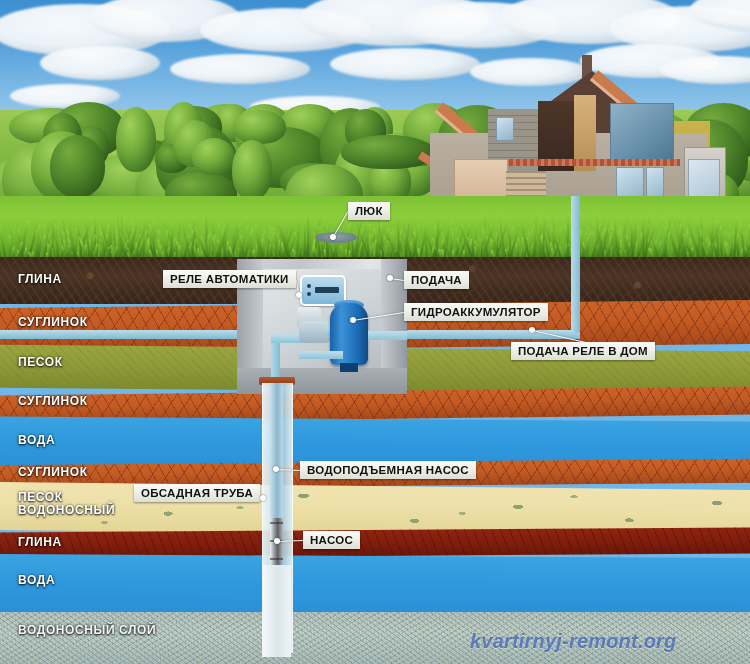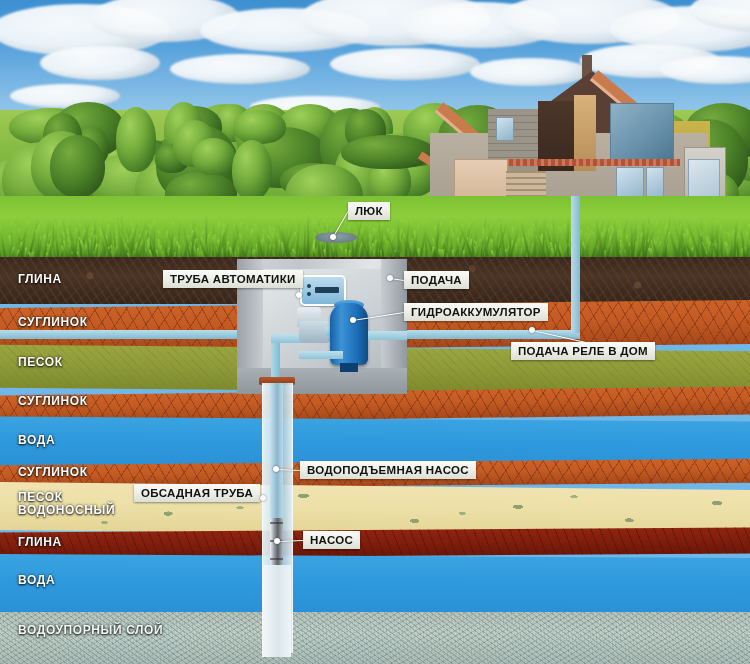--- a/index.html
+++ b/index.html
@@ -1171,21 +1171,21 @@
   <div class="supply-h"></div>
   <div class="supply-v"></div>
 
   <div style="position:absolute;left:315px;top:232px;width:42px;height:11px;border-radius:50%;
               background:radial-gradient(ellipse at 50% 40%,#8fa2a8,#5d7078);z-index:7;"></div>
 
   <div id="callouts">
       <div class="callout" style="left: 348px; top: 202px;">ЛЮК</div>
       <div class="leader" style="left: 348px; top: 211px; width: 30.0167px; transform: rotate(119.982deg);"></div>
       <div class="leader-dot" style="left: 330px; top: 234px;"></div>
-      <div class="callout" style="left: 163px; top: 270px;">ТРУБА АВТОМАТИКИ</div>
+      <div class="callout" style="left: 163px; top: 270px;">РЕЛЕ АВТОМАТИКИ</div>
       <div class="leader" style="left: 296px; top: 279px; width: 16.2788px; transform: rotate(79.3803deg);"></div>
       <div class="leader-dot" style="left: 296px; top: 292px;"></div>
       <div class="callout" style="left: 404px; top: 271px;">ПОДАЧА</div>
       <div class="leader" style="left: 404px; top: 280px; width: 14.1421px; transform: rotate(-171.87deg);"></div>
       <div class="leader-dot" style="left: 387px; top: 275px;"></div>
       <div class="callout" style="left: 404px; top: 303px;">ГИДРОАККУМУЛЯТОР</div>
       <div class="leader" style="left: 404px; top: 312px; width: 51.6236px; transform: rotate(171.085deg);"></div>
       <div class="leader-dot" style="left: 350px; top: 317px;"></div>
       <div class="callout" style="left: 511px; top: 342px;">ПОДАЧА РЕЛЕ В ДОМ</div>
       <div class="leader" style="left: 585.5px; top: 342px; width: 54.8293px; transform: rotate(-167.358deg);"></div>
@@ -1194,24 +1194,25 @@
       <div class="leader" style="left: 300px; top: 470px; width: 24.0208px; transform: rotate(-177.614deg);"></div>
       <div class="leader-dot" style="left: 273px; top: 466px;"></div>
       <div class="callout" style="left: 134px; top: 484px; text-align: center;">ОБСАДНАЯ ТРУБА</div>
       <div class="leader" style="left: 260px; top: 493px; width: 5.83095px; transform: rotate(59.0362deg);"></div>
       <div class="leader-dot" style="left: 260px; top: 495px;"></div>
       <div class="callout" style="left: 303px; top: 531px;">НАСОС</div>
       <div class="leader" style="left: 303px; top: 540px; width: 26.0192px; transform: rotate(177.797deg);"></div>
       <div class="leader-dot" style="left: 274px; top: 538px;"></div>
     </div>
 
+  <div class="watermark">kvartirnyj-remont.org</div>
 <div class="layer-label" style="top: 273px;">ГЛИНА</div>
     <div class="layer-label" style="top: 316px;">СУГЛИНОК</div>
     <div class="layer-label" style="top: 356px;">ПЕСОК</div>
     <div class="layer-label" style="top: 395px;">СУГЛИНОК</div>
     <div class="layer-label" style="top: 434px;">ВОДА</div>
     <div class="layer-label" style="top: 466px;">СУГЛИНОК</div>
     <div class="layer-label" style="top: 491px;">ПЕСОК
 ВОДОНОСНЫЙ</div>
     <div class="layer-label" style="top: 536px;">ГЛИНА</div>
     <div class="layer-label" style="top: 574px;">ВОДА</div>
-    <div class="layer-label" style="top: 624px; color: rgb(242, 246, 244);">ВОДОУПОРНЫЙ СЛОЙ</div>
+    <div class="layer-label" style="top: 624px; color: rgb(242, 246, 244);">ВОДОНОСНЫЙ СЛОЙ</div>
   </div>
 
 </body></html>

